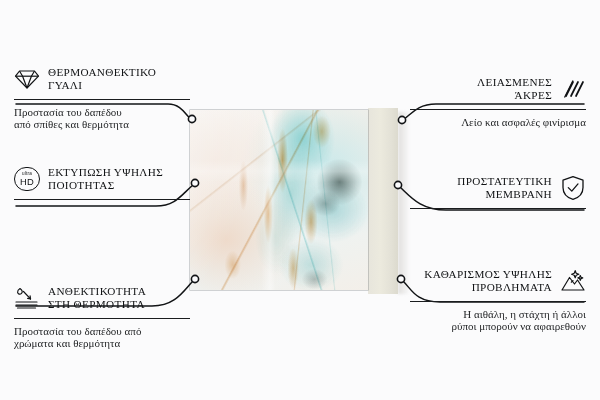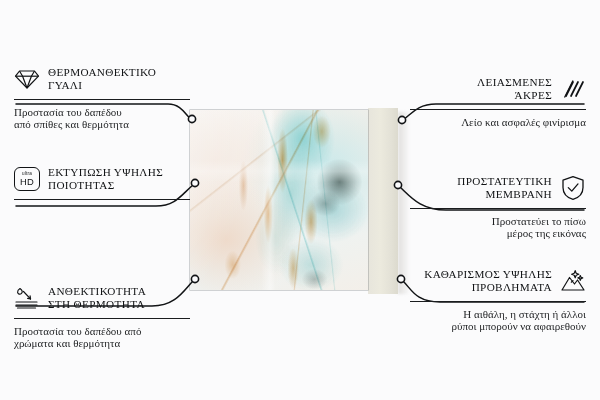--- a/index.html
+++ b/index.html
@@ -186,21 +186,21 @@
   .feature.f3 { top: 283px; }
   .feature.f4 { top: 64px; margin-top: 10px; }
   .feature.f5 { top: 173px; }
   .feature.f6 { top: 266px; }
 
   
   .hd-box {
     width: 25px;
     height: 22px;
     border: 1.1px solid #111315;
-    border-radius: 6px;
+    border-radius: 12px;
     display: flex;
     flex-direction: column;
     align-items: center;
     justify-content: center;
     line-height: 1;
     font-family: "Liberation Sans", sans-serif;
   }
   .hd-ultra { font-size: 4.6px; letter-spacing: .2px; color: #111315; }
   .hd-hd    { font-size: 9.4px; letter-spacing: .2px; color: #111315; margin-top: .5px; }
 </style>
@@ -330,22 +330,20 @@
           <g fill="none" stroke="#111315" stroke-width="1.3" stroke-linecap="round" stroke-linejoin="round">
             <path d="M12,1.6 L22,5.2 V12.4 C22,18.4 17.6,22.6 12,24.4 C6.4,22.6 2,18.4 2,12.4 V5.2 Z"></path>
             <path d="M7.3,12.6 L10.8,16.1 L17,8.9"></path>
           </g>
         </svg>
       </span>
       <span class="f-title">ΠΡΟΣΤΑΤΕΥΤΙΚΗ
 ΜΕΜΒΡΑΝΗ</span>
     </div>
     <div class="f-rule"></div>
-    <div class="f-desc">Προστατεύει το πίσω
-μέρος της εικόνας</div>
   </div>
 
   <div class="feature right f6">
     <div class="f-head">
       <span class="f-icon">
         <svg width="26" height="24" viewBox="0 0 26 24">
           <g fill="none" stroke="#111315" stroke-width="1.2" stroke-linecap="round" stroke-linejoin="round">
             <path d="M2,21 L9.5,8.5 L14.5,15 L17.5,11 L24,21 Z"></path>
             <path d="M11.3,13.2 L13,11.6"></path>
             <path d="M14.2,4.2 L15.2,1.6 L16.2,4.2 L18.8,5.2 L16.2,6.2 L15.2,8.8 L14.2,6.2 L11.6,5.2 Z"></path>

